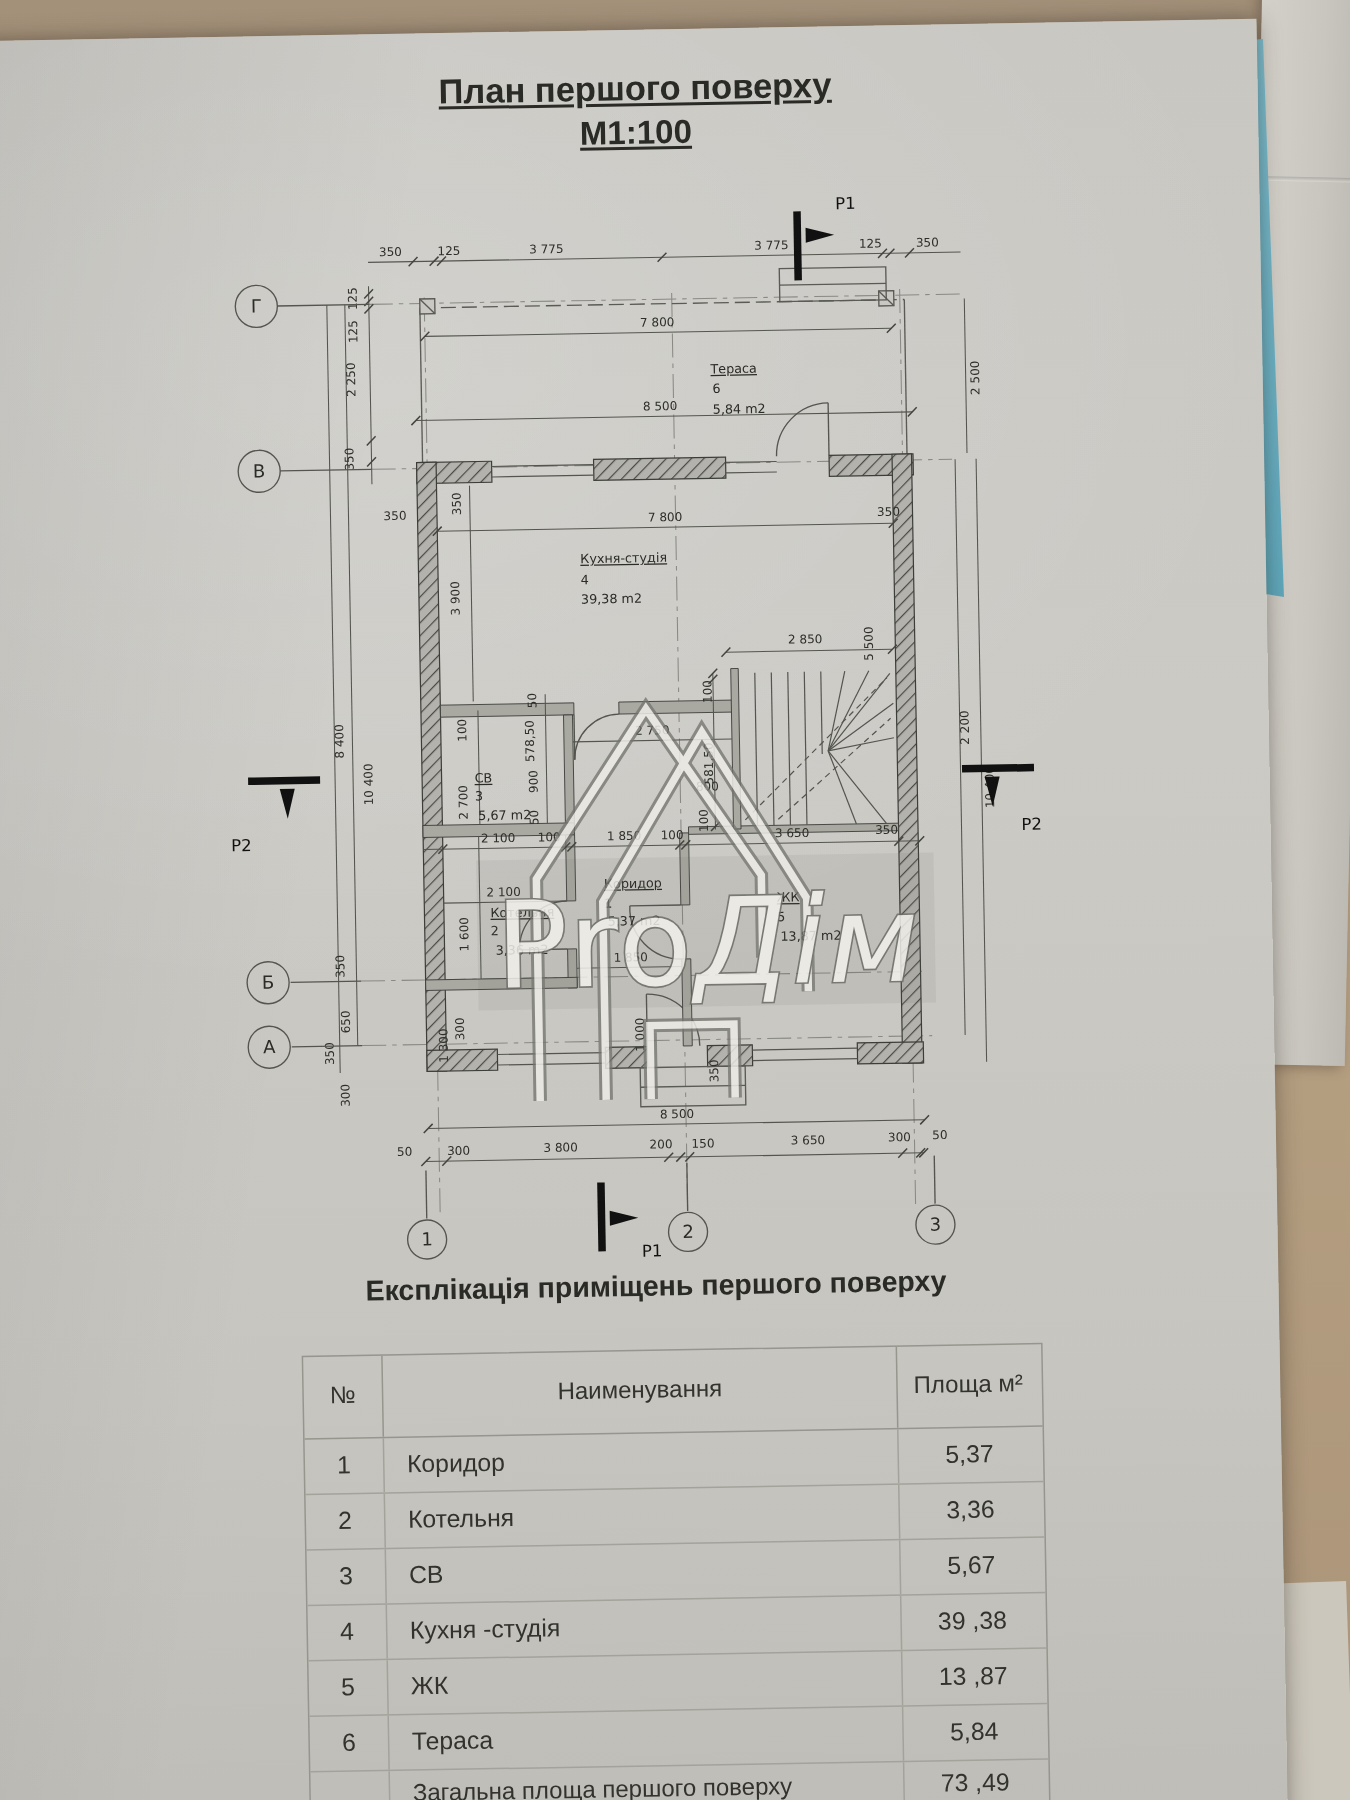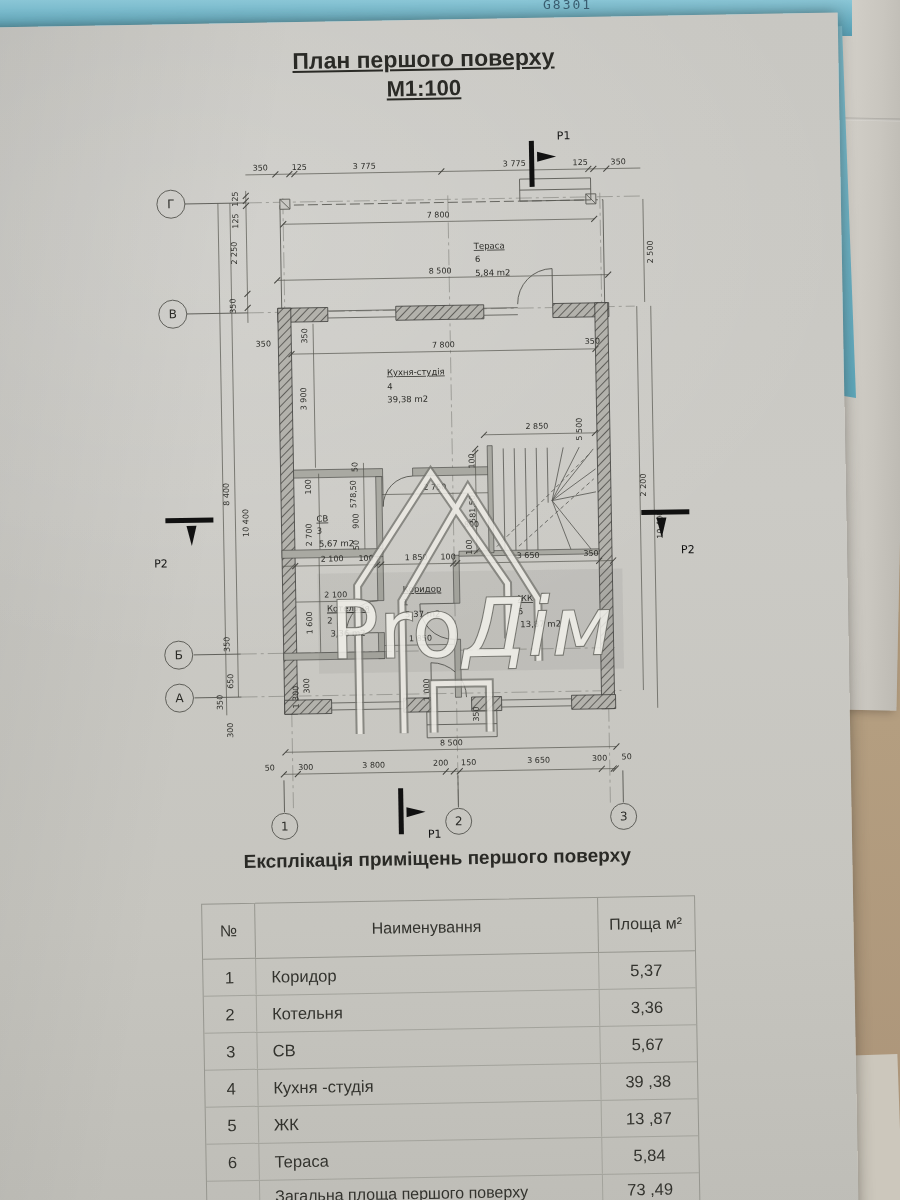--- a/index.html
+++ b/index.html
@@ -63,23 +63,20 @@
 </style>
 </head>
 <body>
 
 <div class="photo">
 
   <div class="sheet2">
       <div class="crease"></div>
     </div>
   <div class="sheet3"></div>
-  <div class="blue-strip">
-    <span class="strip-label">G8301</span>
-  </div>
   <div class="blue-wedge"></div>
 
   <div class="paper">
     <div class="content">
 
       <div class="title-block">
         <div class="title-line1">План першого поверху</div>
         <div class="title-line2">М1:100</div>
       </div>
 

